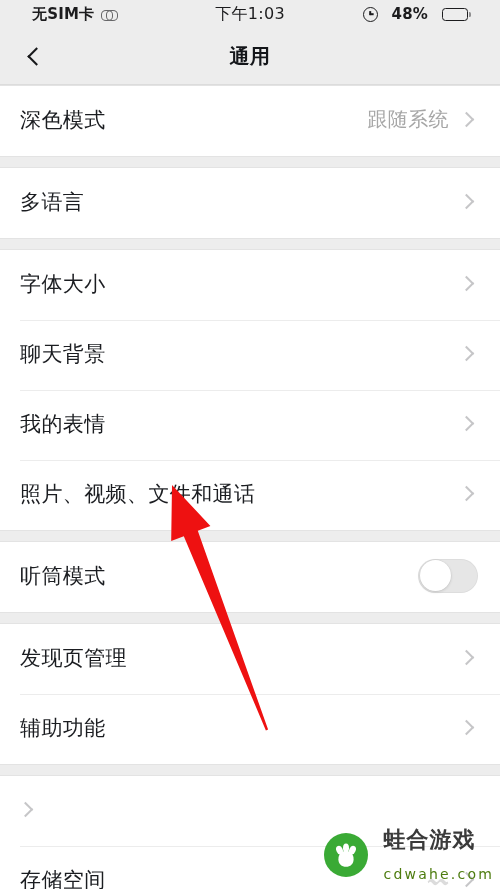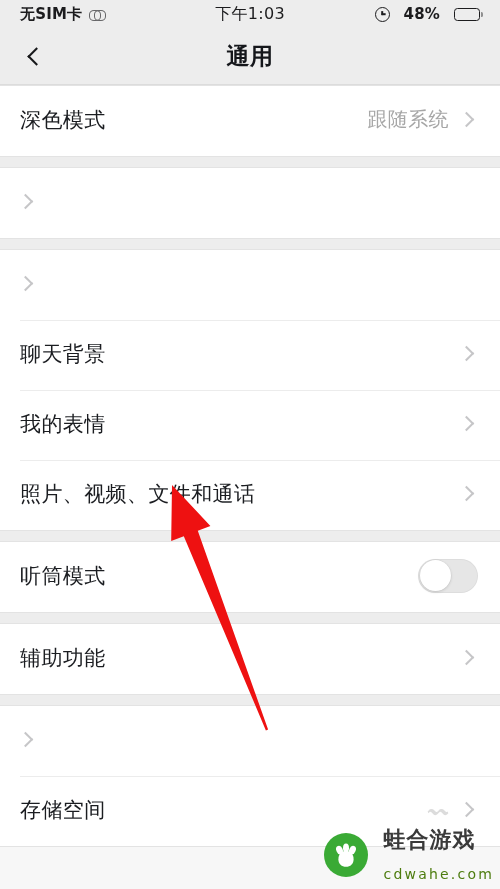--- a/index.html
+++ b/index.html
@@ -24,21 +24,21 @@
     background: #f7f7f7;
     overflow: hidden;
   }
 
   
   .status-bar {
     height: 28px;
     background: #ededed;
     display: flex;
     align-items: center;
-    padding: 0 20px;
+    padding: 0 32px;
     font-size: 16px;
     font-weight: 600;
     color: #1c1c1e;
     letter-spacing: 0.2px;
   }
   .status-left {
     display: flex;
     align-items: center;
     gap: 7px;
     flex: 1;
@@ -140,21 +140,21 @@
   .back-chevron {
     width: 13px; height: 13px;
     border-left: 2.4px solid #17181a;
     border-bottom: 2.4px solid #17181a;
     transform: rotate(45deg);
     margin-left: 4px;
   }
   .nav-title {
     width: 100%;
     text-align: center;
-    font-size: 23px;
+    font-size: 20px;
     font-weight: 600;
     color: #14161a;
     letter-spacing: .5px;
   }
 
   
   .list { background: #ededed; }
 
   .group {
     background: #ffffff;
@@ -298,25 +298,27 @@
   <div class="list" id="settings-list">
       <div class="group">
         <div class="row">
           <div class="row-label">深色模式</div>
           <div class="row-value">跟随系统</div>
           <span class="chevron"></span>
         </div>
       </div>
       <div class="group">
         <div class="row">
-          <span class="chevron"></span>
-        </div>
-      </div>
-      <div class="group">
-        <div class="row">
+          <div class="row-label">多语言</div>
+          <span class="chevron"></span>
+        </div>
+      </div>
+      <div class="group">
+        <div class="row">
+          <div class="row-label">字体大小</div>
           <span class="chevron"></span>
         </div>
         <div class="row">
           <div class="row-label">聊天背景</div>
           <span class="chevron"></span>
         </div>
         <div class="row">
           <div class="row-label">我的表情</div>
           <span class="chevron"></span>
         </div>
@@ -327,20 +329,24 @@
       </div>
       <div class="group">
         <div class="row">
           <div class="row-label">听筒模式</div>
           <div class="toggle">
             <span class="knob"></span>
           </div>
         </div>
       </div>
       <div class="group">
+        <div class="row">
+          <div class="row-label">发现页管理</div>
+          <span class="chevron"></span>
+        </div>
         <div class="row">
           <div class="row-label">辅助功能</div>
           <span class="chevron"></span>
         </div>
       </div>
       <div class="group">
         <div class="row">
           <span class="chevron"></span>
         </div>
         <div class="row">

